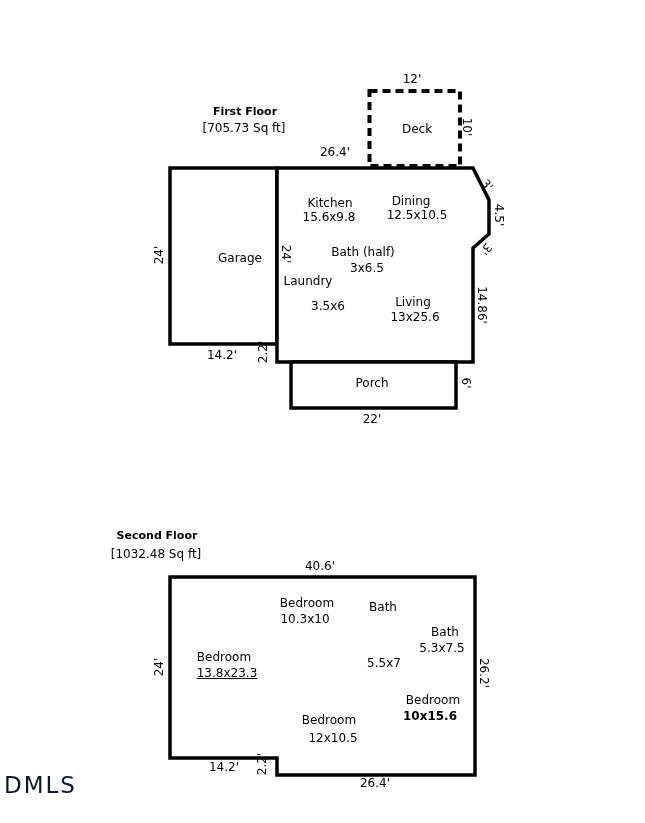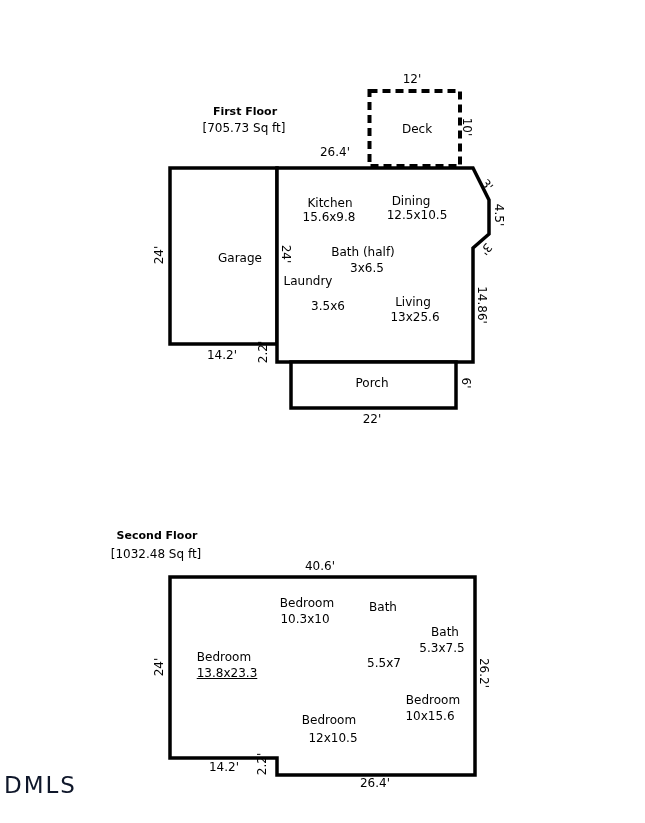--- a/index.html
+++ b/index.html
@@ -105,21 +105,21 @@
   <div class="lbl" style="left:383px; top:607px;">Bath</div>
   <div class="lbl" style="left:384px; top:622px;margin-top:41px;">5.5x7</div>
 
   <div class="lbl" style="left:445px; top:632px;">Bath</div>
   <div class="lbl" style="left:442px; top:648px;">5.3x7.5</div>
 
   <div class="lbl" style="left:224px; top:657px;">Bedroom</div>
   <div class="lbl" style="left:227px; top:673px;text-decoration:underline;">13.8x23.3</div>
 
   <div class="lbl" style="left:433px; top:700px;">Bedroom</div>
-  <div class="lbl" style="left:430px; top:716px;">10x15.6</div>
+  <div class="lbl" style="left:430px; top:716px;font-weight:bold;">10x15.6</div>
 
   <div class="lbl" style="left:329px; top:720px;">Bedroom</div>
   <div class="lbl" style="left:333px; top:738px;text-align:right;">12x10.5</div>
 
   <div class="lbl" style="left:224px; top:767px;">14.2'</div>
   <div class="lbl rotm90" style="left:262px; top:764px;">2.2'</div>
   <div class="lbl" style="left:375px; top:783px;">26.4'</div>
 
   <div class="wm">DMLS</div>
 

